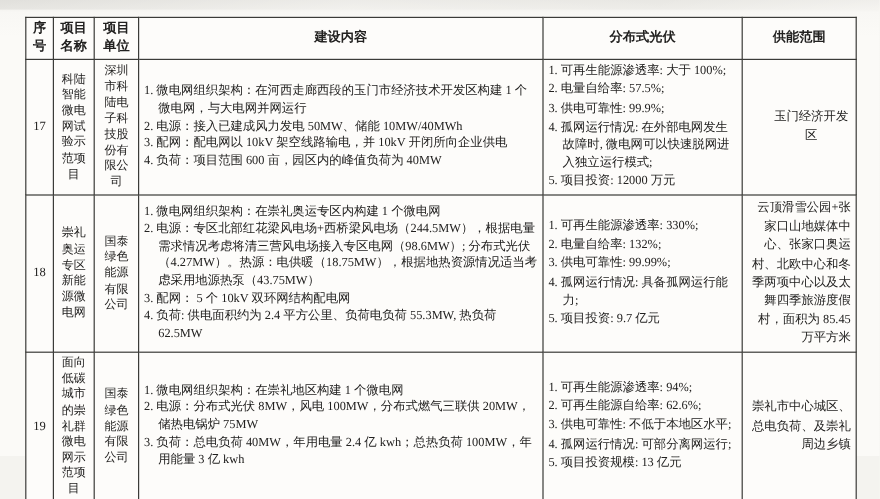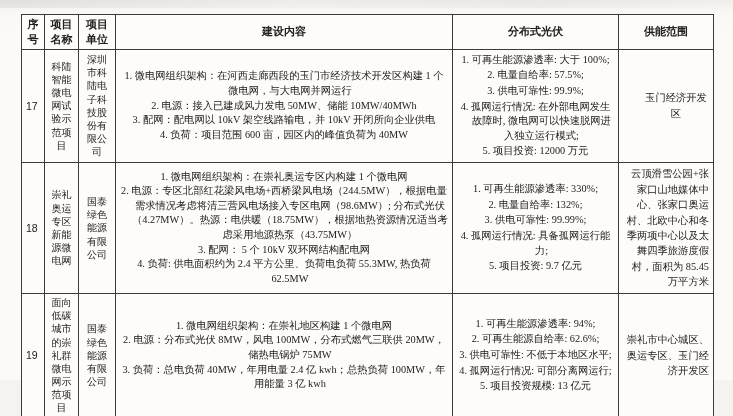--- a/index.html
+++ b/index.html
@@ -47,39 +47,39 @@
     font-size: 11px;
     font-weight: bold;
     color: #14130f;
     text-align: center;
     word-break: break-all;
     line-height: 1.35;
     padding: 3px 2px;
   }
   td.c-no {
     font-size: 10.5px;
-    font-family: Liberation Sans, sans-serif;
+    text-align: center;
+    font-family: Liberation Serif, serif;
   }
   td.c-name, td.c-unit {
     font-size: 10px;
     line-height: 1.32;
     text-align: center;
     word-break: break-all;
     padding: 2px 5px;
   }
   td.c-cons, td.c-ind {
     font-size: 10.3px;
     line-height: 1.42;
     vertical-align: middle;
     padding: 3px 6px 3px 7px;
   }
   .line {
     text-indent: -1.15em;
     padding-left: 1.15em;
-    text-align: center;
   }
   td.c-ind .line { margin: 1px 0; }
   td.c-scope {
     font-size: 10.3px;
     line-height: 1.5;
     text-align: right;
     word-break: break-all;
     padding: 3px 6px;
   }
   td.c-scope.center-both {
@@ -164,17 +164,17 @@
           <div class="line">2. 电源：分布式光伏 8MW，风电 100MW，分布式燃气三联供 20MW，储热电锅炉 75MW</div>
           <div class="line">3. 负荷：总电负荷 40MW，年用电量 2.4 亿 kwh；总热负荷 100MW，年用能量 3 亿 kwh</div>
         </td>
         <td class="c-ind">
           <div class="line">1. 可再生能源渗透率: 94%;</div>
           <div class="line">2. 可再生能源自给率: 62.6%;</div>
           <div class="line">3. 供电可靠性: 不低于本地区水平;</div>
           <div class="line">4. 孤网运行情况: 可部分离网运行;</div>
           <div class="line">5. 项目投资规模: 13 亿元</div>
         </td>
-        <td class="c-scope">崇礼市中心城区、奥运专区、玉门经济开发区</td>
+        <td class="c-scope">崇礼市中心城区、总电负荷、及崇礼周边乡镇</td>
       </tr>
     </tbody>
   </table>
 </div>
 
 </body></html>

